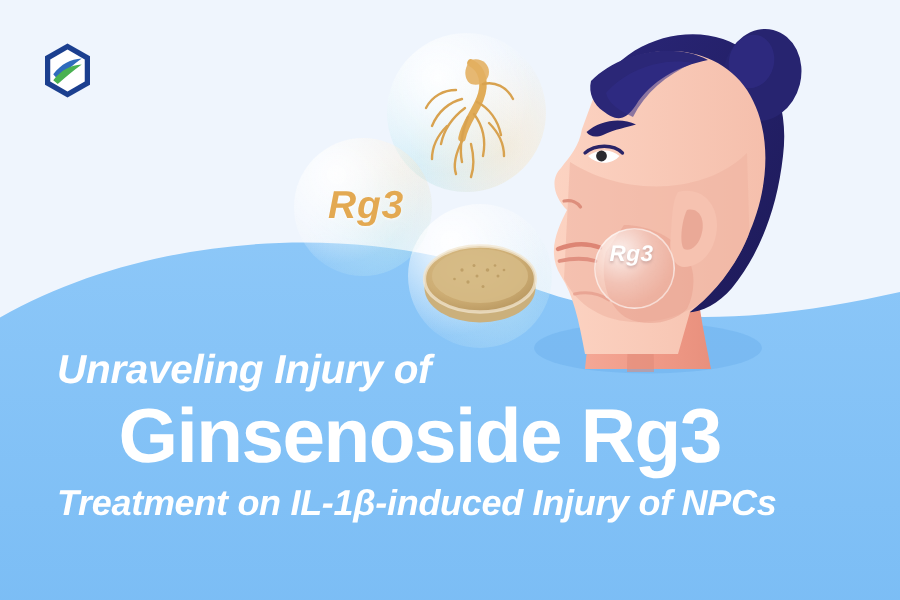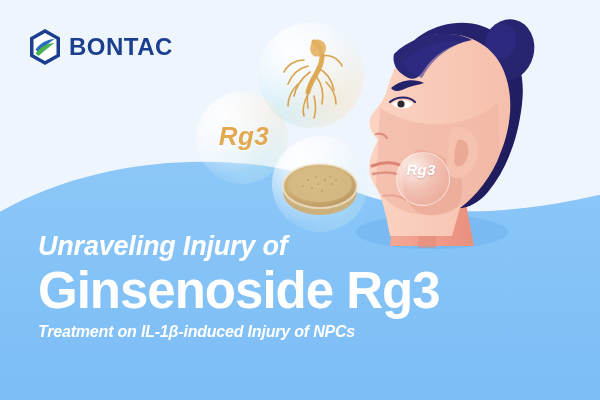--- a/index.html
+++ b/index.html
@@ -76,25 +76,26 @@
     font-style:italic;font-weight:bold;
     font-size:27px;color:#ffffff;line-height:1.05;
     letter-spacing:-.2px;
     white-space:nowrap;
   }
   .line-main{
     font-family:"Liberation Sans", sans-serif;
     font-weight:bold;font-size:51px;color:#ffffff;
     line-height:1.08;letter-spacing:-1px;margin-top:3px;
     white-space:nowrap;
+    margin-left:41px;
   }
   .line-sub{
     font-family:"Liberation Sans", sans-serif;
     font-style:italic;font-weight:bold;
-    font-size:16px;color:#ffffff;line-height:1.1;
+    font-size:24px;color:#ffffff;line-height:1.1;
     letter-spacing:-.2px;margin-top:5px;
     white-space:nowrap;
   }
 </style>
 </head>
 <body>
 
 <div id="stage">
 
   <svg class="wave-svg" viewBox="0 0 600 400" aria-hidden="true">
@@ -247,21 +248,20 @@
   <div class="rg3-cheek">Rg3</div>
 
   <div class="logo">
     <svg class="logo-mark" viewBox="0 0 34 38" aria-hidden="true">
       <path d="M17,1 L32,9.5 L32,28.5 L17,37 L2,28.5 L2,9.5 Z" fill="#1b3f8f"></path>
       <path d="M17,5 L28.5,11.6 L28.5,26.4 L17,33 L5.5,26.4 L5.5,11.6 Z" fill="#ffffff"></path>
       <path d="M7.5,21.5 C13,14.5 19,11.5 26.5,11 C21,15 16,19 10.5,25 Z" fill="#2f6bbd"></path>
       <path d="M7.5,25.5 C13,18.5 19,15.5 26.5,15 C21,19 16,23 10.5,28 Z" fill="#49b151"></path>
       <path d="M17,5 L28.5,11.6 L28.5,14 C22,12 12,15 7,22 L5.5,20 L5.5,11.6 Z" fill="#ffffff" opacity="0"></path>
     </svg>
-    <span class="logo-word">BONTAC</span>
   </div>
 
   <div class="headline">
     <div class="line-top">Unraveling Injury of</div>
     <div class="line-main">Ginsenoside Rg3</div>
     <div class="line-sub">Treatment on IL-1β-induced Injury of NPCs</div>
   </div>
 
 </div>
 

